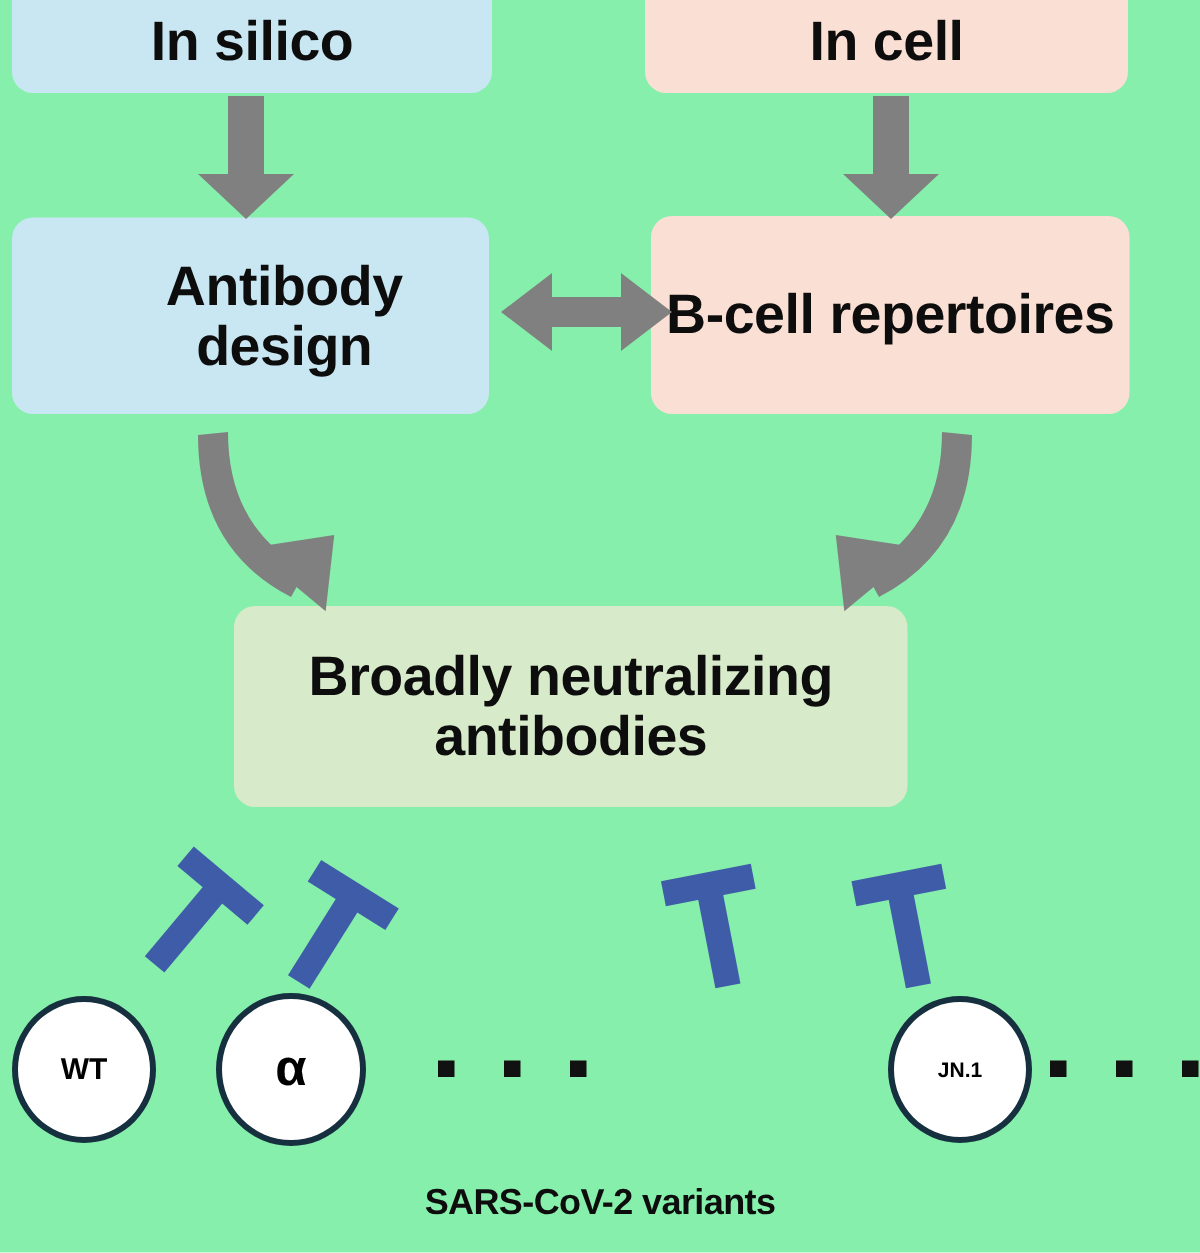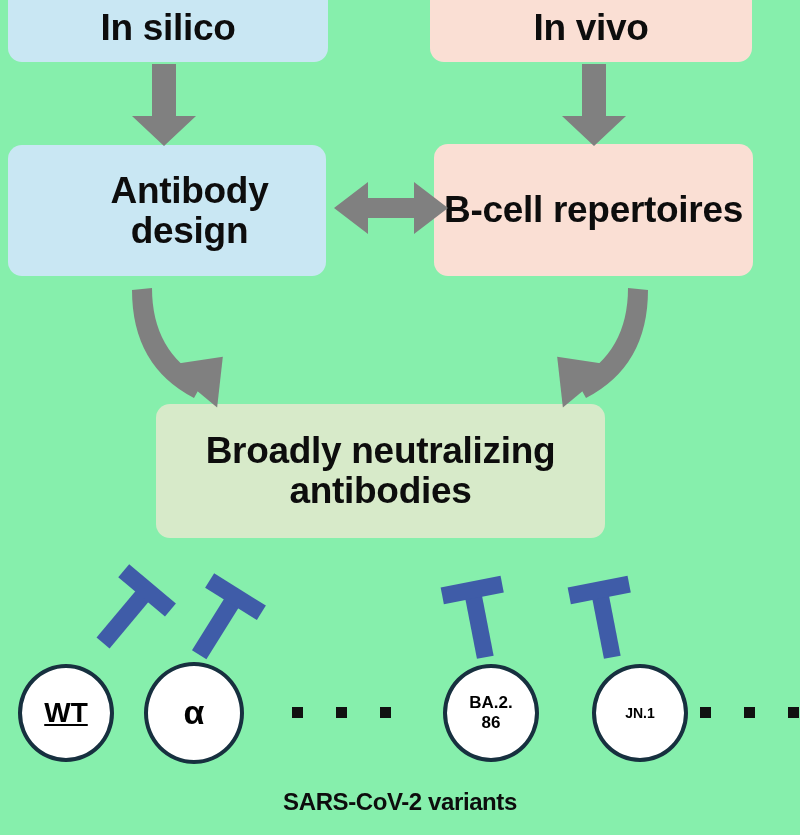--- a/index.html
+++ b/index.html
@@ -71,21 +71,21 @@
     border-radius: 50%;
     background: #ffffff;
     display: flex;
     align-items: center;
     justify-content: center;
     text-align: center;
     font-weight: bold;
     color: #000000;
     line-height: 1.15;
   }
-  .vc-wt   { left: 18px;   top: 664px; width: 96px;  height: 98px; font-size: 28px; text-decoration: underline; }
+  .vc-wt   { left: 8px;   top: 664px; width: 96px;  height: 98px; font-size: 20px; }
   .vc-alpha{ left: 144px; top: 662px; width: 100px; height: 102px; font-size: 34px; }
   .vc-ba   { left: 443px; top: 664px; width: 96px;  height: 98px; font-size: 17px; }
   .vc-jn   { left: 592px; top: 664px; width: 96px;  height: 98px; font-size: 14px; }
   .ell-dot {
     position: absolute;
     width: 11px; height: 11px;
     background: #111111;
   }
   .caption {
     position: absolute;
@@ -101,21 +101,21 @@
 </head>
 <body>
 
 <div id="figure">
 
   <div class="box box-insilico">
     <span>In silico</span>
   </div>
 
   <div class="box box-invivo">
-    <span>In vivo</span>
+    <span>In cell</span>
   </div>
 
   <div class="box box-antibody">
     <span>Antibody design</span>
   </div>
 
   <div class="box box-bnabs">
     <span>Broadly neutralizing antibodies</span>
   </div>
 
@@ -166,26 +166,20 @@
   </svg>
 
   <div class="variant-circle vc-wt">
     <span>WT</span>
   </div>
 
   <div class="variant-circle vc-alpha">
     <span>α</span>
   </div>
 
-  <div class="variant-circle vc-ba">
-    <span>
-      <span>BA.2.</span><br>
-      <span>86</span>
-    </span>
-  </div>
 
   <div class="variant-circle vc-jn">
     <span>JN.1</span>
   </div>
 
   <div class="ell-dot" style="left:292px; top:707px;"></div>
   <div class="ell-dot" style="left:336px; top:707px;"></div>
   <div class="ell-dot" style="left:380px; top:707px;"></div>
 
   <div class="ell-dot" style="left:700px; top:707px;"></div>

